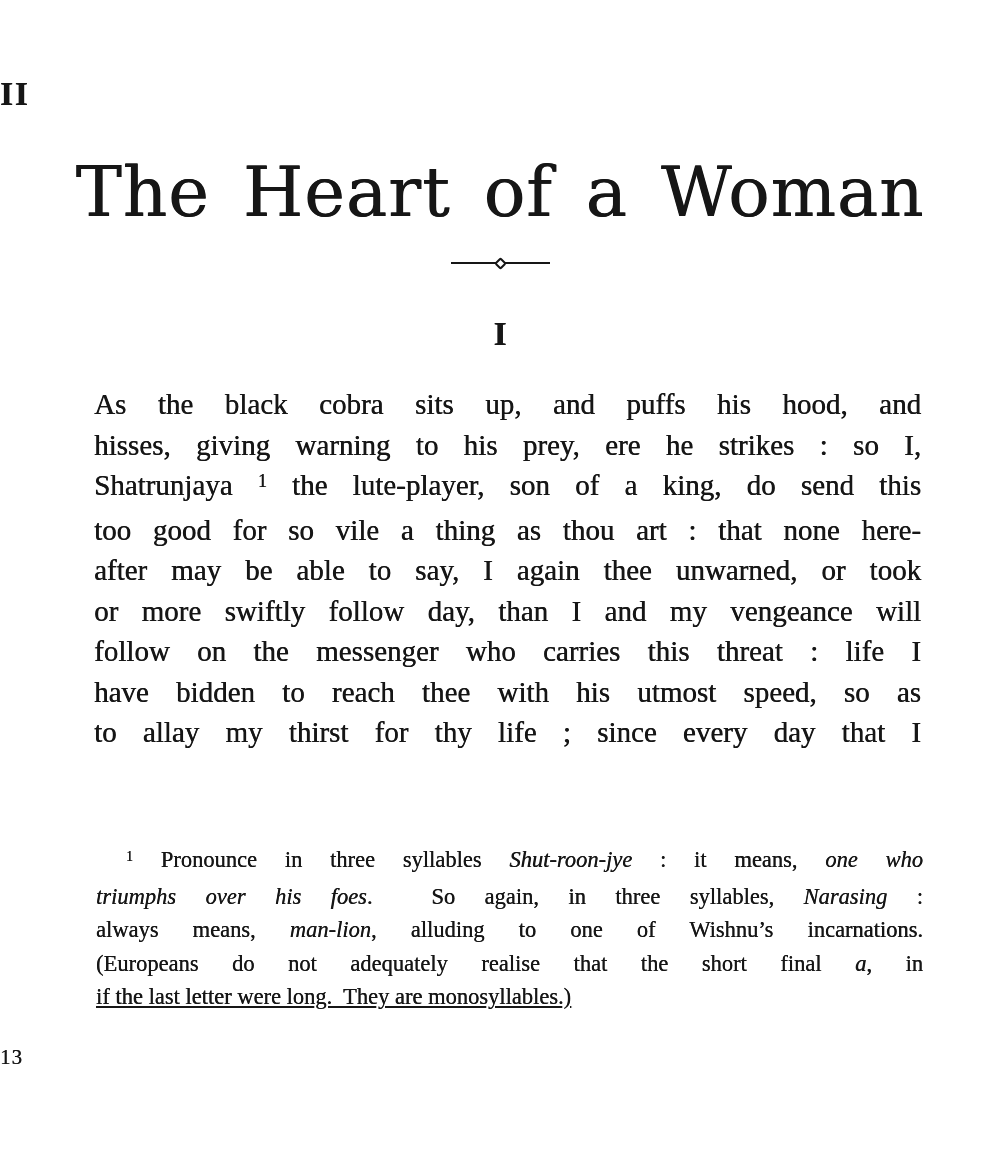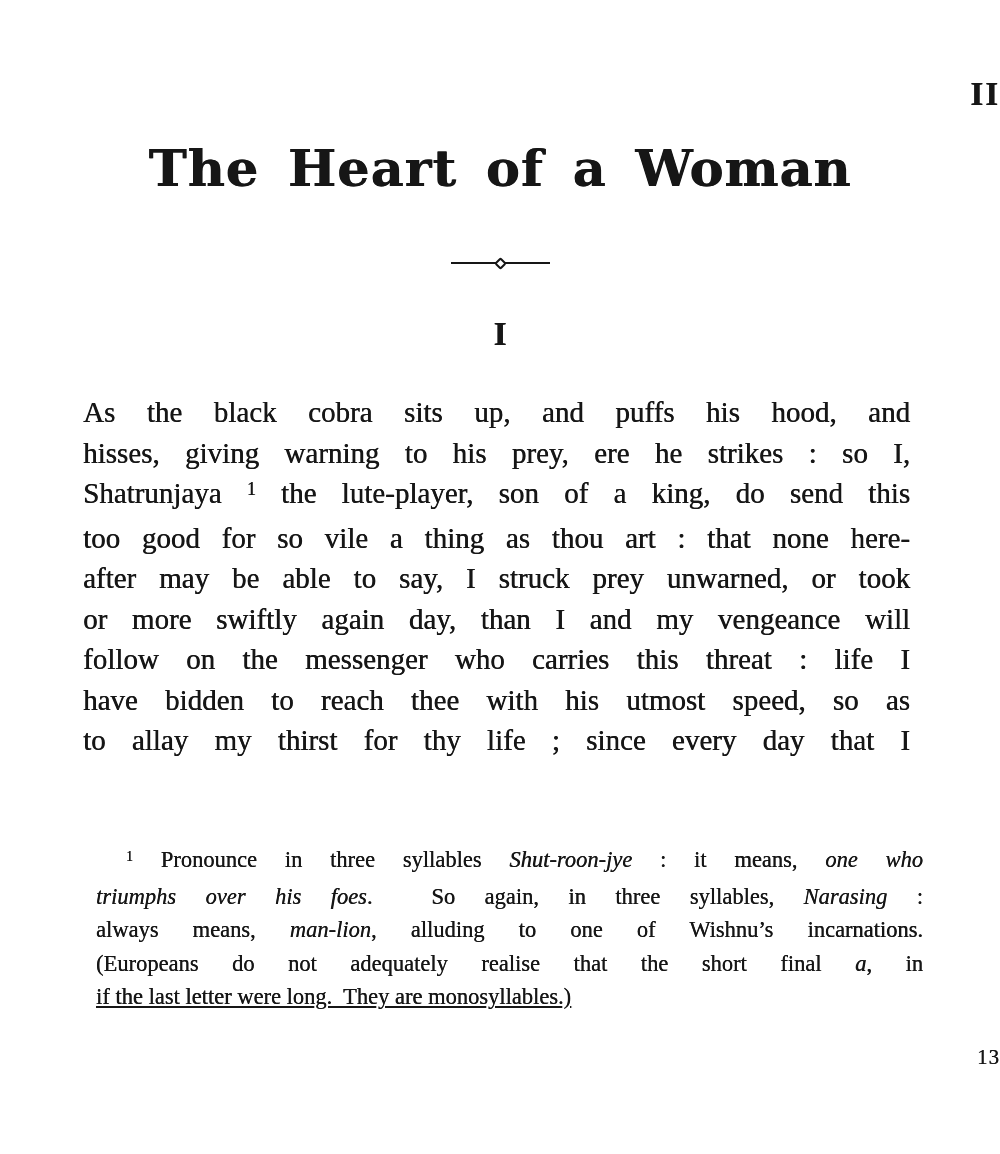--- a/index.html
+++ b/index.html
@@ -13,34 +13,33 @@
     width: 1000px;
     height: 1154px;
     background: var(--paper);
     color: var(--ink);
     font-family: "Liberation Serif", "DejaVu Serif", serif;
     overflow: hidden;
   }
   .chapter-number {
     position: absolute;
     top: 76px; left: 0; width: 100%;
-    text-align: right;
+    text-align: left;
     font-size: 33px;
     font-weight: 700;
     letter-spacing: 2px;
     text-shadow: 0.4px 0 0 currentColor;
-    padding-left: 36px;
   }
   .title {
     position: absolute;
-    top: 138px; left: 0; width: 100%;
+    top: 152px; left: 0; width: 100%;
     text-align: center;
     font-family: "DejaVu Serif", serif;
-    font-size: 51px;
-    font-weight: 700;
+    font-size: 69px;
+    font-weight: 400;
     word-spacing: 10px;
     letter-spacing: 1px;
     text-shadow: 0.6px 0 0 currentColor;
   }
   .divider {
     position: absolute;
     top: 256px; left: 0; width: 100%;
     display: flex; justify-content: center; align-items: center;
     height: 14px;
   }
@@ -60,25 +59,24 @@
   .section-number {
     position: absolute;
     top: 316px; left: 0; width: 100%;
     text-align: center;
     font-size: 33px;
     font-weight: 700;
     text-shadow: 0.4px 0 0 currentColor;
   }
   .body-text {
     position: absolute;
-    top: 384px; left: 83px; width: 827px;
+    top: 384px; left: 94px; width: 827px;
     font-size: 29px;
     line-height: 40.5px;
     text-shadow: 0.4px 0 0 currentColor;
-    margin-top: 8px;
   }
   .footnote {
     position: absolute;
     top: 843px; left: 88px; width: 827px;
     font-size: 22.5px;
     line-height: 33.5px;
     text-shadow: 0.3px 0 0 currentColor;
     margin-left: 8px;
   }
   .tline {
@@ -89,21 +87,21 @@
   .tline.indent { text-indent: 30px; }
   .sup {
     position: relative;
     top: -0.45em;
     font-size: 62%;
   }
   .it { font-style: italic; }
   .page-number {
     position: absolute;
     top: 1045px; left: 0; width: 100%;
-    text-align: right;
+    text-align: left;
     font-size: 21px;
     letter-spacing: 1px;
     text-shadow: 0.3px 0 0 currentColor;
   }
 </style>
 </head>
 <body>
 
 <div class="page">
 
@@ -117,22 +115,22 @@
     <span class="divider-line"></span>
   </div>
 
   <div class="section-number">I</div>
 
   <div class="body-text">
       <div class="tline"><span>As the black cobra sits up, and puffs his hood, and</span></div>
       <div class="tline"><span>hisses, giving warning to his prey, ere he strikes : so I,</span></div>
       <div class="tline"><span>Shatrunjaya </span><span class="sup">1</span><span> the lute-player, son of a king, do send this</span></div>
       <div class="tline"><span>too good for so vile a thing as thou art : that none here-</span></div>
-      <div class="tline"><span>after may be able to say, I struck prey unwarned, or took</span></div>
-      <div class="tline"><span>or more swiftly again day, than I and my vengeance will</span></div>
+      <div class="tline"><span>after may be able to say, I again thee unwarned, or took</span></div>
+      <div class="tline"><span>or more swiftly follow day, than I and my vengeance will</span></div>
       <div class="tline"><span>follow on the messenger who carries this threat : life I</span></div>
       <div class="tline"><span>have bidden to reach thee with his utmost speed, so as</span></div>
       <div class="tline"><span>to allay my thirst for thy life ; since every day that I</span></div>
     </div>
 
   <div class="footnote">
       <div class="tline indent"><span class="sup">1</span><span> Pronounce in three syllables </span><span class="it">Shut-roon-jye</span><span> : it means, </span><span class="it">one who</span></div>
       <div class="tline"><span class="it">triumphs over his foes</span><span>.&nbsp; So again, in three syllables, </span><span class="it">Narasing</span><span> :</span></div>
       <div class="tline"><span>always means, </span><span class="it">man-lion</span><span>, alluding to one of Wishnu’s incarnations.</span></div>
       <div class="tline"><span>(Europeans do not adequately realise that the short final </span><span class="it">a</span><span>, in</span></div>

